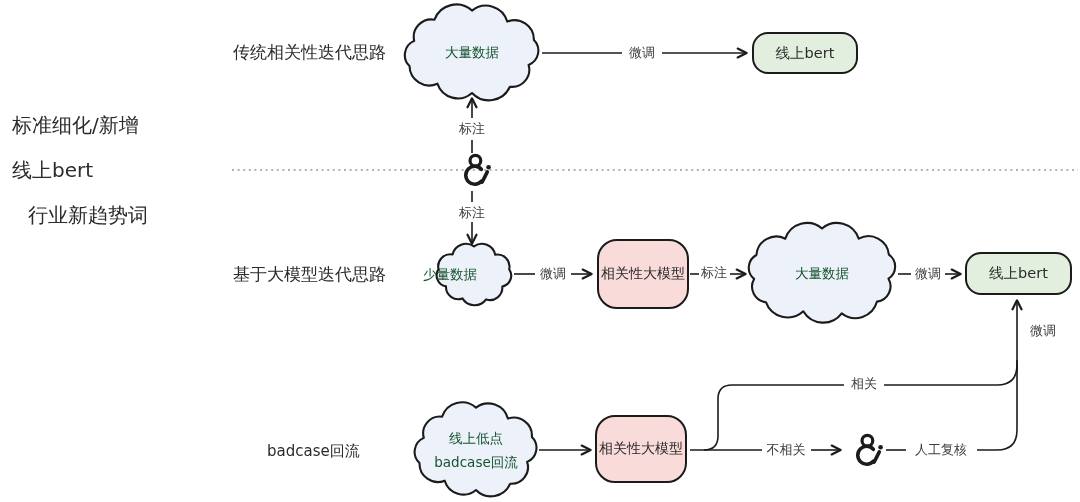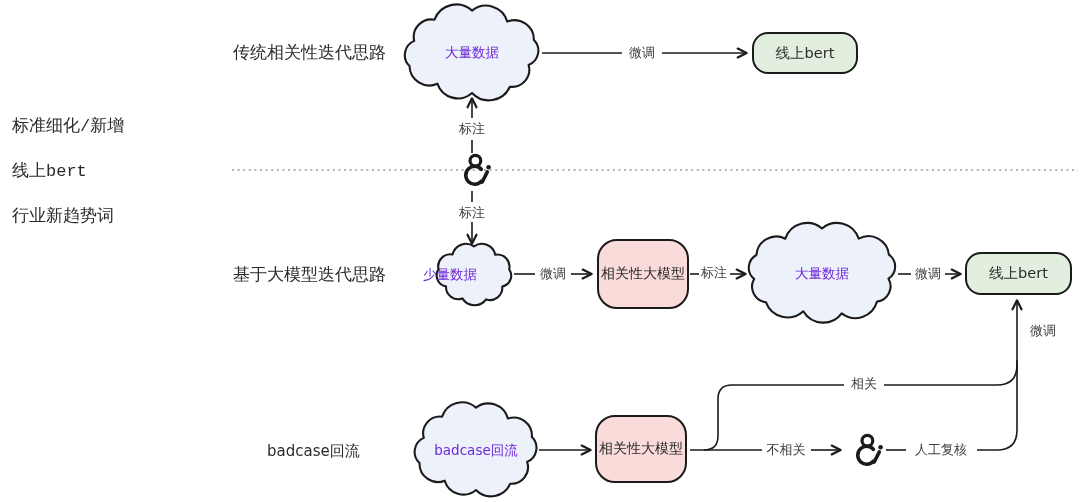--- a/index.html
+++ b/index.html
@@ -10,24 +10,24 @@
   body{background:#fff; font-family:"DejaVu Sans","Liberation Sans",sans-serif;}
   #stage{position:relative; width:1080px; height:502px; background:var(--bg); overflow:hidden;}
   #wires{position:absolute; left:0; top:0; width:1080px; height:502px;}
   .cloud{fill:var(--cloud-fill); stroke:var(--ink); stroke-width:2.1px; stroke-linejoin:round;}
   .wire{fill:none; stroke:var(--ink); stroke-width:1.6px;}
   .dotted{fill:none; stroke:var(--dotted); stroke-width:1.6px; stroke-dasharray:2,3.6;}
   .icon-stroke{fill:none; stroke:var(--ink); stroke-linecap:round;}
   .lbl{position:absolute; transform:translate(-50%,-50%); white-space:nowrap; color:var(--text);}
   .lbl-left{transform:translate(0,-50%);}
   .section-title{font-size:17px;}
-  .side-label{font-size:17px;font-family:Liberation Mono, monospace;}
+  .side-label{font-size:20px;}
   .badcase-title{font-size:15px;}
   .edge-label{font-size:13px; color:var(--edge-label);}
-  .cloud-label{font-size:13.5px; color:#6d28d9; text-align:center; line-height:24px;}
+  .cloud-label{font-size:13.5px; color:#14532d; text-align:center; line-height:24px;}
   .node{position:absolute; border:2.4px solid var(--ink); display:flex; align-items:center;
         justify-content:center; font-size:14.5px; color:var(--text); white-space:nowrap;}
   .node-green{background:var(--green-fill); border-radius:16px;}
   .node-pink{background:var(--pink-fill); border-radius:20px;}
 </style>
 </head>
 <body>
 
 <div id="stage">
 
@@ -78,39 +78,40 @@
     <g transform="translate(472,171) scale(0.85)">
       <use href="#annotator-glyph"></use>
     </g>
     <g transform="translate(864,451) scale(0.85)">
       <use href="#annotator-glyph"></use>
     </g>
   </svg>
 
   <div class="lbl lbl-left side-label" style="left:12px; top:125px;">标准细化/新增</div>
   <div class="lbl lbl-left side-label" style="left:12px; top:170px;">线上bert</div>
-  <div class="lbl lbl-left side-label" style="left:12px; top:215px;text-align:center;">行业新趋势词</div>
+  <div class="lbl lbl-left side-label" style="left:28px; top:215px;text-align:center;">行业新趋势词</div>
 
   <div class="lbl lbl-left section-title" style="left:233px; top:52px;">传统相关性迭代思路</div>
   <div class="lbl lbl-left section-title" style="left:233px; top:274px;">基于大模型迭代思路</div>
   <div class="lbl lbl-left badcase-title" style="left:267px; top:451px;">badcase回流</div>
 
   <div class="lbl cloud-label" style="left:472px; top:52px;">大量数据</div>
   <div class="lbl edge-label" style="left:642px; top:53px;">微调</div>
   <div class="lbl edge-label" style="left:472px; top:129px;">标注</div>
   <div class="lbl edge-label" style="left:472px; top:213px;">标注</div>
 
   <div class="lbl cloud-label" style="left:450px; top:274px;">少量数据</div>
   <div class="lbl edge-label" style="left:553px; top:274px;">微调</div>
   <div class="lbl edge-label" style="left:714px; top:273px;">标注</div>
   <div class="lbl cloud-label" style="left:822px; top:273px;">大量数据</div>
   <div class="lbl edge-label" style="left:928px; top:274px;">微调</div>
   <div class="lbl edge-label" style="left:1043px; top:331px;">微调</div>
 
   <div class="lbl cloud-label" style="left:476px; top:450px;">
+    <div>线上低点</div>
     <div>badcase回流</div>
   </div>
   <div class="lbl edge-label" style="left:864px; top:384px;">相关</div>
   <div class="lbl edge-label" style="left:786px; top:450px;">不相关</div>
   <div class="lbl edge-label" style="left:941px; top:450px;">人工复核</div>
 
   <div class="node node-green" style="left:752px; top:32px;  width:106px; height:42px;">线上bert</div>
   <div class="node node-pink" style="left:597px; top:239px; width:92px;  height:70px; font-size:14px;">相关性大模型</div>
   <div class="node node-green" style="left:965px; top:252px; width:107px; height:43px;">线上bert</div>
   <div class="node node-pink" style="left:595px; top:415px; width:92px;  height:68px; font-size:14px;">相关性大模型</div>

